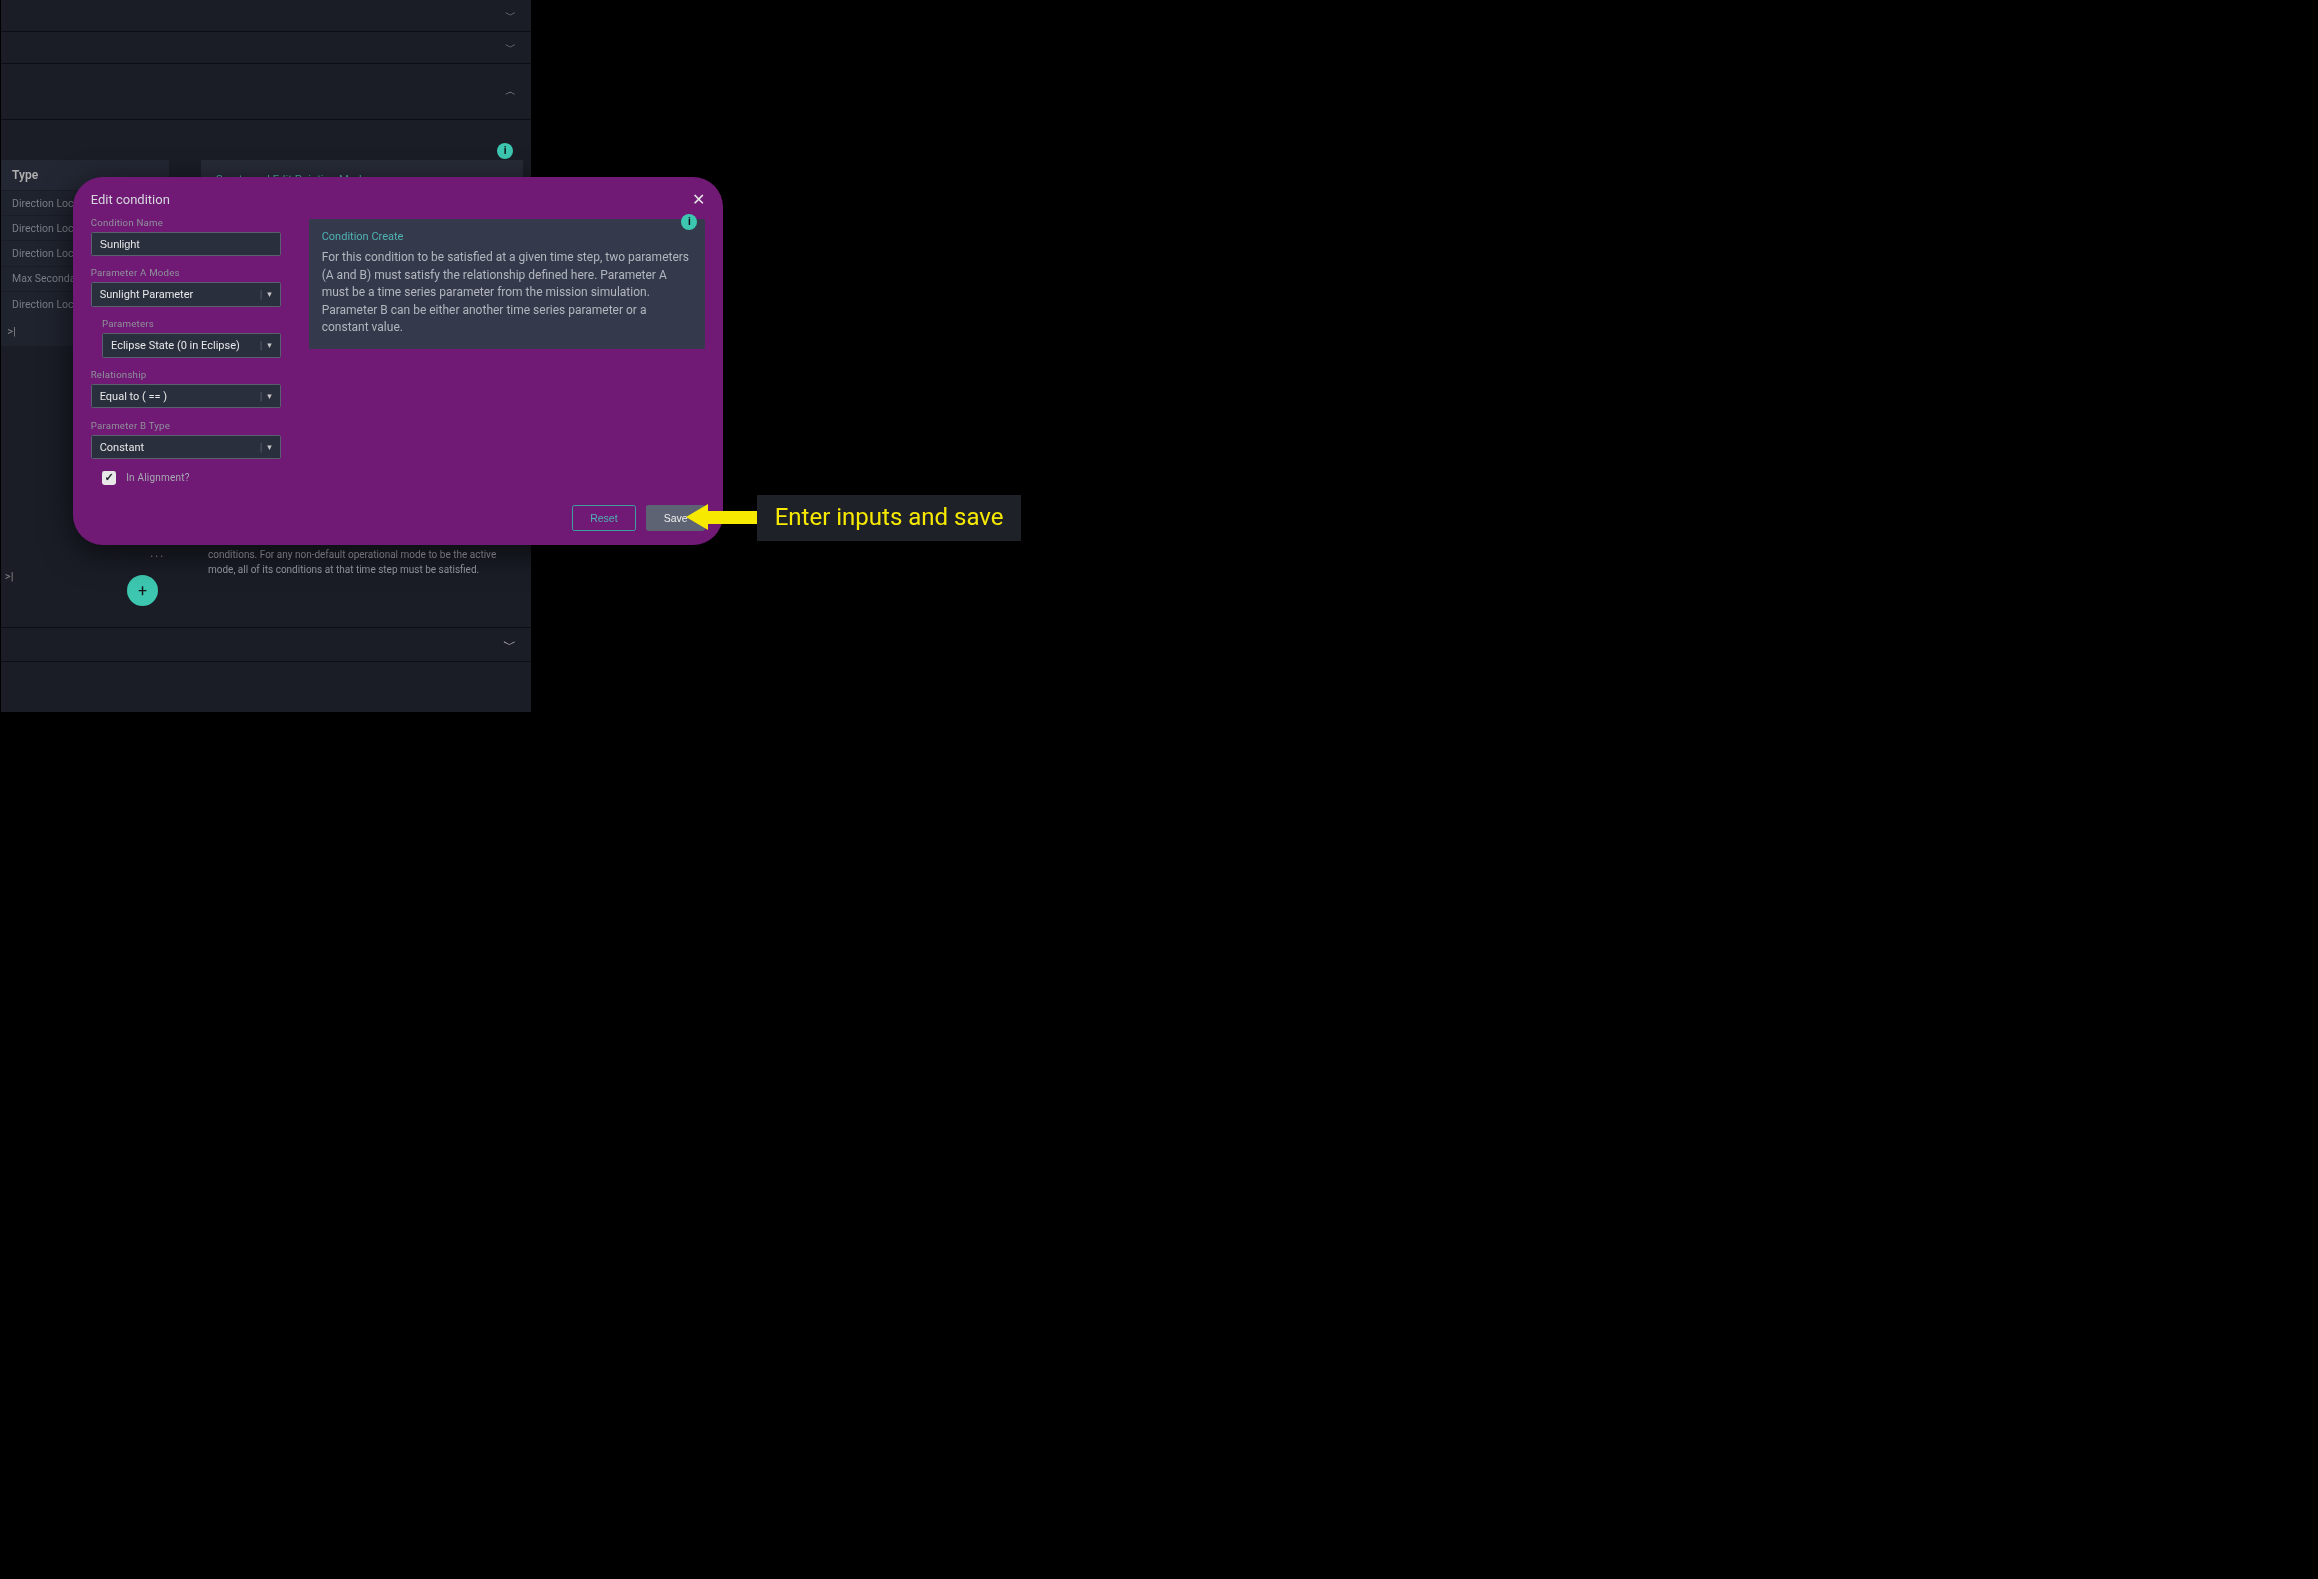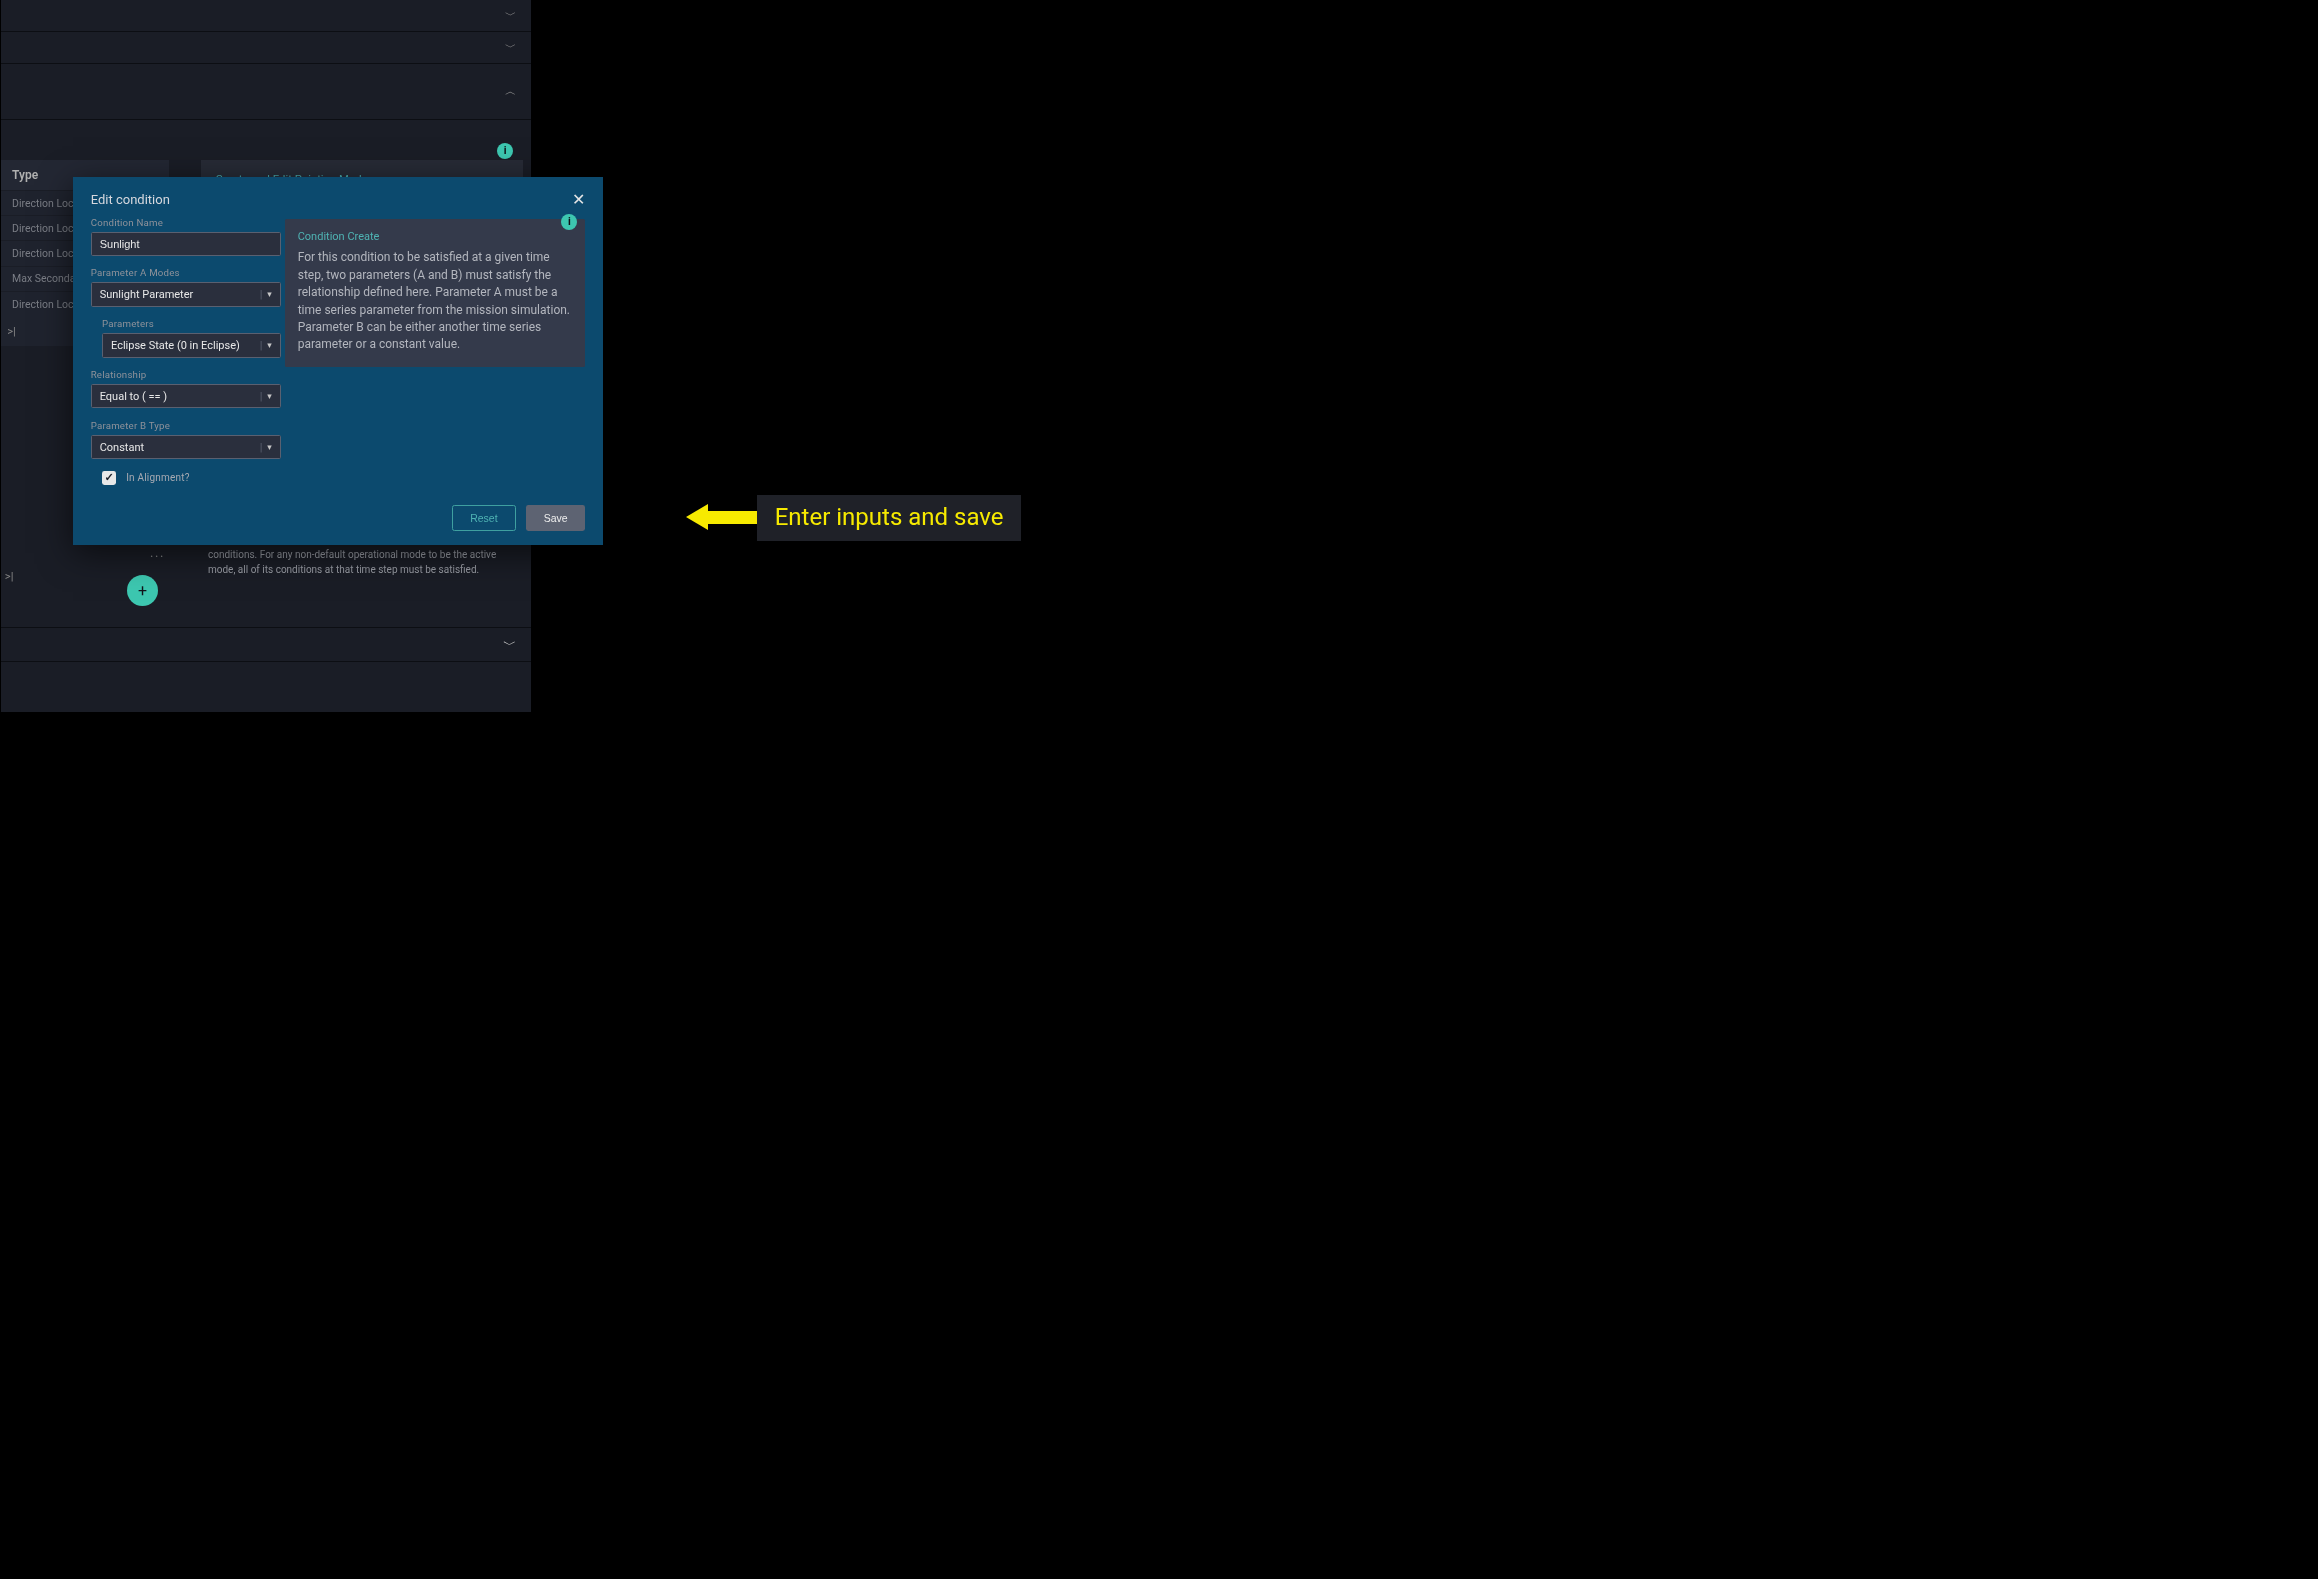--- a/index.html
+++ b/index.html
@@ -102,24 +102,25 @@
     left: 0.8px; top: 160px;
     width: 168px;
     background: #1f232e;
   }
 
   
   .modal {
     position: absolute;
     left: 73px;
     top: 177px;
-    width: 530px;
+    width: 650px;
     height: 368px;
-    background: #0c4a6e;
+    background: #701a75;
     box-shadow: 0 8px 32px rgba(0,0,0,0.6);
+    border-radius: 30px;
   }
   .modal-header {
     display: flex;
     justify-content: space-between;
     align-items: center;
     padding: 14.5px 17.7px 9.7px 17.7px;
   }
   .modal-title {
     color: #d6d8de;
     font-size: 13px;
@@ -127,21 +128,21 @@
   }
   .close-x {
     color: #e5e5e5;
     font-size: 16px;
     cursor: pointer;
     line-height: 1;
   }
   .modal-body {
     display: flex;
     padding: 0 17.7px;
-    gap: 4px;
+    gap: 28px;
   }
   .form-col { flex: 0 0 190px; }
   .info-col { flex: 1; position: relative; }
 
   .form-group { margin-bottom: 11.3px; }
   .form-group.indent { margin-left: 11.3px; }
   .label {
     color: #8f929a;
     font-size: 9.7px;
     margin-bottom: 4px;

